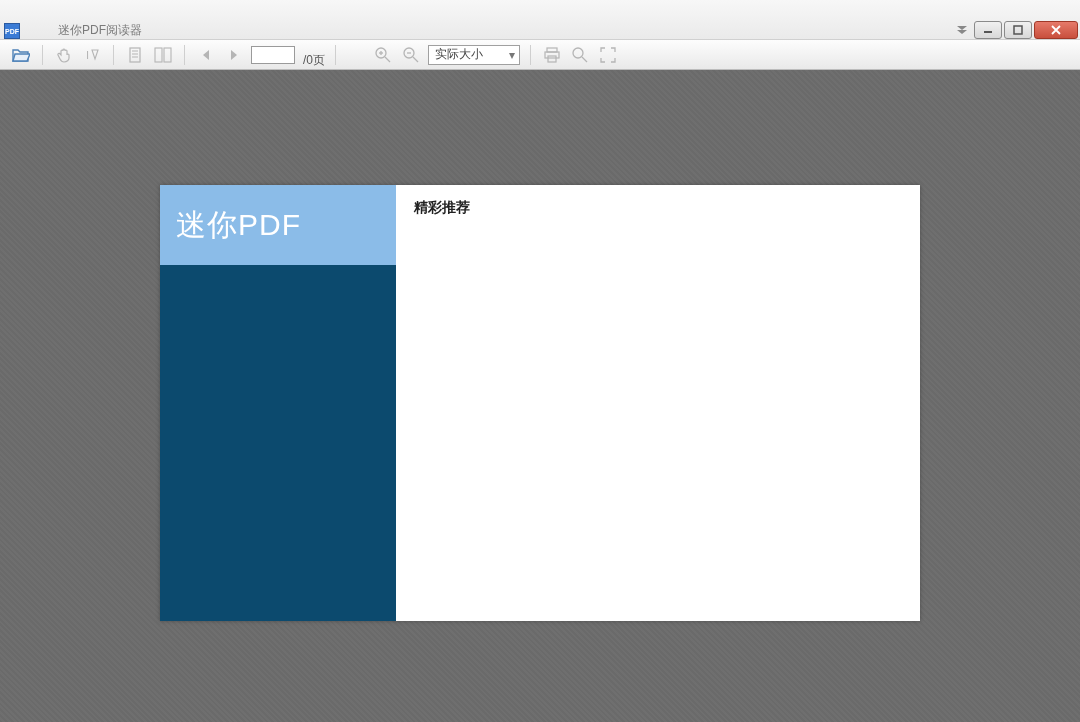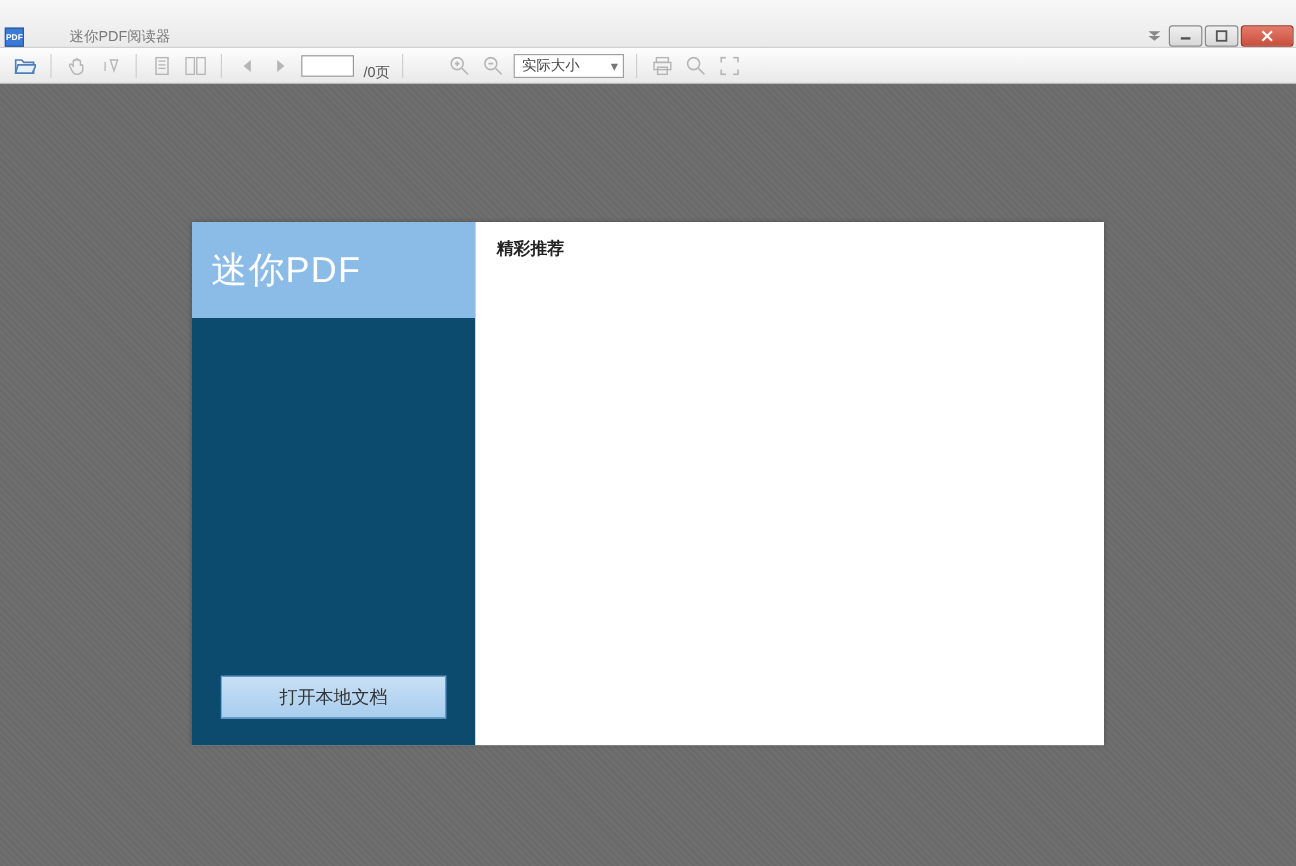--- a/index.html
+++ b/index.html
@@ -207,21 +207,18 @@
         <path d="M1 5 V1 H5 M11 1 H15 V5 M15 11 V15 H11 M5 15 H1 V11"></path>
       </svg>
   </div>
 </div>
 
 <div class="workspace">
   <div class="start-panel">
     <div class="left-col">
       <div class="brand">迷你PDF</div>
       <div class="recent-list"></div>
-      <div class="open-btn-wrap">
-        <div class="open-btn">打开本地文档</div>
-      </div>
     </div>
     <div class="right-col">
       <div class="recommend-title">精彩推荐</div>
     </div>
   </div>
 </div>
 
 </body></html>

